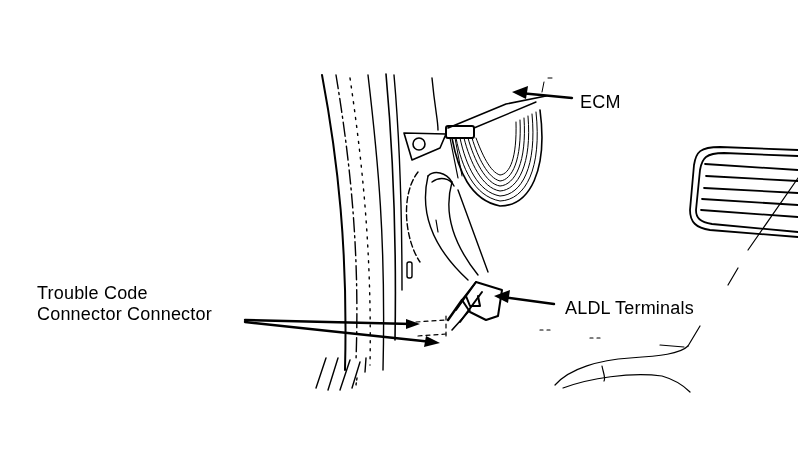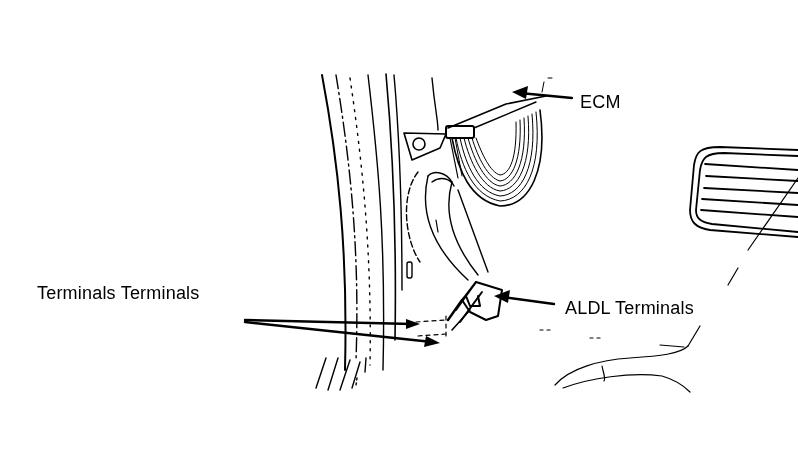--- a/index.html
+++ b/index.html
@@ -129,15 +129,16 @@
       <line x1="245" y1="320" x2="412" y2="324" stroke-width="2.4"></line>
       <polygon points="420,324 406,319 406,329" stroke="none"></polygon>
       <line x1="245" y1="322" x2="432" y2="342" stroke-width="2.4"></line>
       <polygon points="440,343 426,336 424,347" stroke="none"></polygon>
     </g>
   </svg>
 
   <div class="label lbl-ecm">ECM</div>
   <div class="label lbl-aldl">ALDL Terminals</div>
   <div class="label lbl-tcc">
-    <div>Terminals Terminals</div>
+    <div>Trouble Code</div>
+    <div>Connector Connector</div>
   </div>
 </div>
 
 </body></html>

